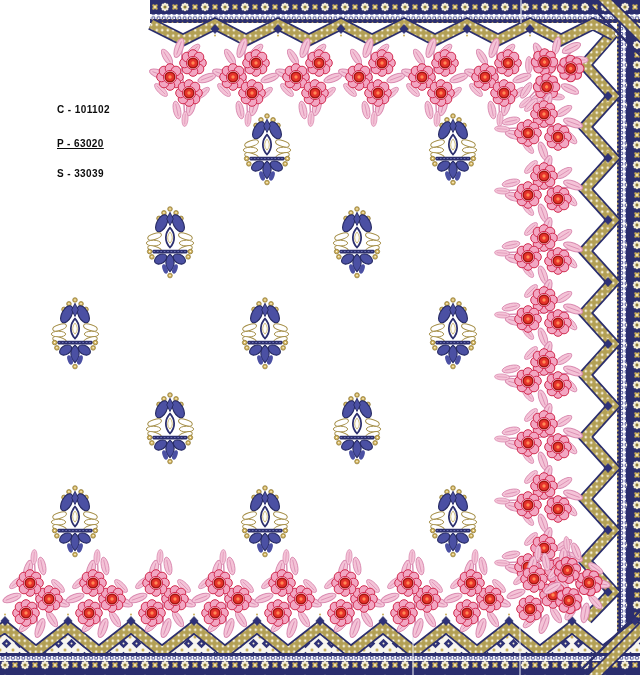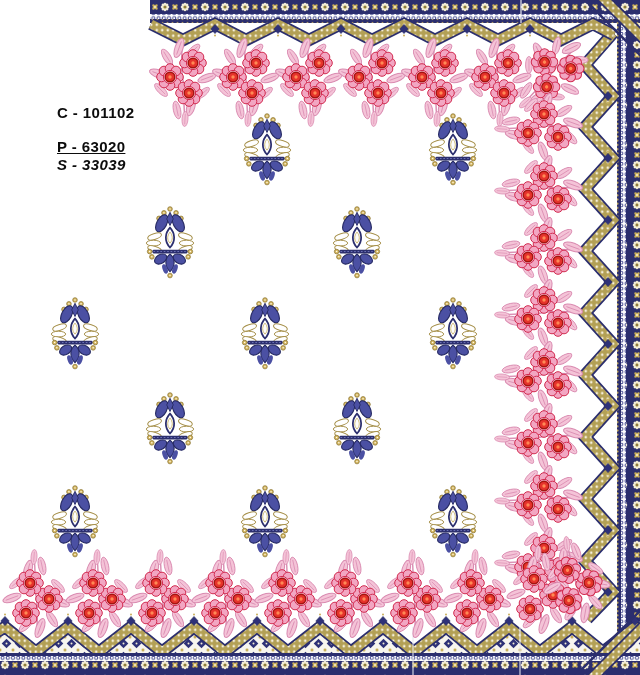--- a/index.html
+++ b/index.html
@@ -1,21 +1,21 @@
 <!DOCTYPE html>
 <html><head>
 <meta charset="utf-8">
 <style>
   html,body{margin:0;padding:0;background:#fff;}
   #page{position:relative;width:640px;height:675px;background:#ffffff;overflow:hidden;
         font-family:"Liberation Sans",sans-serif;}
   #design-svg{position:absolute;left:0;top:0;}
-  .code-label{position:absolute;left:57px;font-weight:700;font-size:15px;
+  .code-label{position:absolute;left:57px;font-weight:700;font-size:10px;
               color:#0c0c0c;letter-spacing:.4px;white-space:nowrap;}
-  #label-c{top:104px;} #label-p{top:138px;text-decoration:underline;} #label-s{top:156px;font-style:italic;}
+  #label-c{top:104px;} #label-p{top:138px;text-decoration:underline;} #label-s{top:168px;}
 </style>
 </head>
 <body>
 
 <div id="page">
 
 <svg id="design-svg" width="640" height="675" viewBox="0 0 640 675" xmlns="http://www.w3.org/2000/svg" xmlns:xlink="http://www.w3.org/1999/xlink">
   <defs>
 
     <g id="bead">

